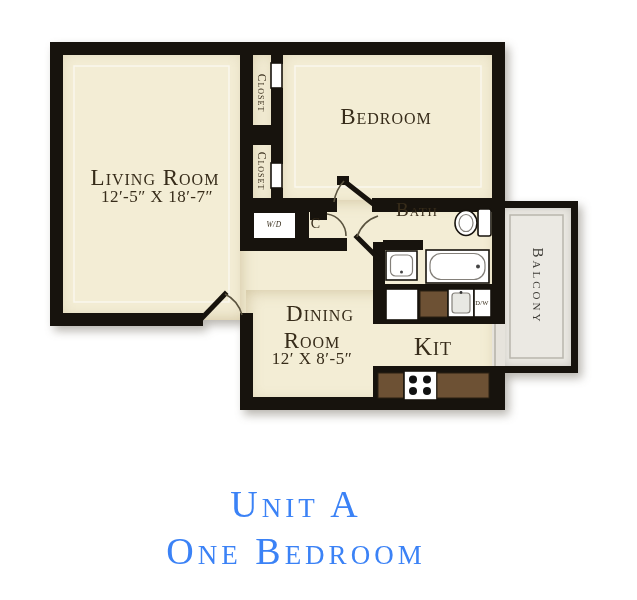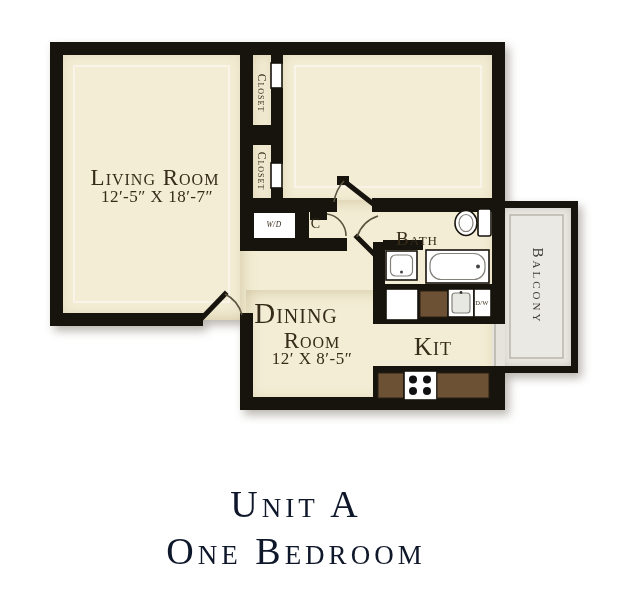--- a/index.html
+++ b/index.html
@@ -17,21 +17,21 @@
   .counter{fill:#6d5134;stroke:#2a2013;stroke-width:1;}
   .leaf{stroke:#17130d;stroke-width:5;fill:none;stroke-linecap:square;}
   .arc{stroke:#5a533f;stroke-width:1.6;fill:none;}
   .hilite{fill:none;stroke:rgba(255,255,255,.6);stroke-width:1.5;}
   .lbl{position:absolute;transform:translate(-50%,-50%);
        font-variant:small-caps;color:#372c1a;white-space:nowrap;
        letter-spacing:1px;line-height:1;}
   .vert{transform:translate(-50%,-50%) rotate(90deg);}
   .dims{letter-spacing:0.5px;}
   .title{position:absolute;transform:translate(-50%,-50%);
-       font-variant:small-caps;color:#0f172a;letter-spacing:4px;
+       font-variant:small-caps;color:#3b82f6;letter-spacing:4px;
        white-space:nowrap;line-height:1;}
 </style>
 </head>
 <body>
 
 <div id="stage">
   <div id="plan">
 
     <div class="floor" style="left:57px;top:48px;width:190px;height:272px;"></div>
     <div class="floor" style="left:250px;top:50px;width:27px;height:158px;"></div>
@@ -118,32 +118,33 @@
         <path class="arc" d="M344,181 A38,38 0 0 0 334,202"></path>
         <path class="leaf" d="M378,258 L357,237"></path>
         <path class="arc" d="M357,237 A33,33 0 0 1 378,216"></path>
         <path class="arc" d="M327,214 A22,22 0 0 1 346,236"></path>
       </g>
     </svg>
 
     <div class="lbl" style="left:155px;top:177px;font-size:23px;">Living Room</div>
     <div class="lbl dims" style="left:157px;top:196px;font-size:17px;font-family:Liberation Serif, serif;">12′-5″ X 18′-7″</div>
 
+    <div class="lbl" style="left:386px;top:116px;font-size:23px;">Bedroom</div>
 
     <div class="lbl vert" style="left:261px;top:93px;font-size:11.5px;">Closet</div>
     <div class="lbl vert" style="left:261px;top:171px;font-size:11.5px;">Closet</div>
 
     <div class="lbl" style="left:274px;top:225px;font-size:7.5px;letter-spacing:0.5px;font-style:italic;">W/D</div>
     <div class="lbl" style="left:316px;top:224px;font-size:14px;">C</div>
 
-    <div class="lbl" style="left:417px;top:238px;font-size:19px;">Bath</div>
+    <div class="lbl" style="left:417px;top:209px;font-size:19px;">Bath</div>
     <div class="lbl" style="left:482px;top:303px;font-size:6.5px;letter-spacing:0.3px;">D/W</div>
     <div class="lbl" style="left:433px;top:346px;font-size:25px;">Kit</div>
 
-    <div class="lbl" style="left:296px;top:313px;font-size:29px;text-align:center;">Dining</div>
+    <div class="lbl" style="left:320px;top:313px;font-size:23px;text-align:center;">Dining</div>
     <div class="lbl" style="left:312px;top:340px;font-size:23px;">Room</div>
     <div class="lbl dims" style="left:312px;top:358px;font-size:17px;">12′ X 8′-5″</div>
 
     <div class="lbl vert" style="left:537px;top:286px;font-size:15px;letter-spacing:3px;color:#3c3a35;">Balcony</div>
   </div>
 
   <div class="title" style="left:296px;top:504px;font-size:38px;">Unit A</div>
   <div class="title" style="left:296px;top:551px;font-size:38px;">One Bedroom</div>
 </div>
 

